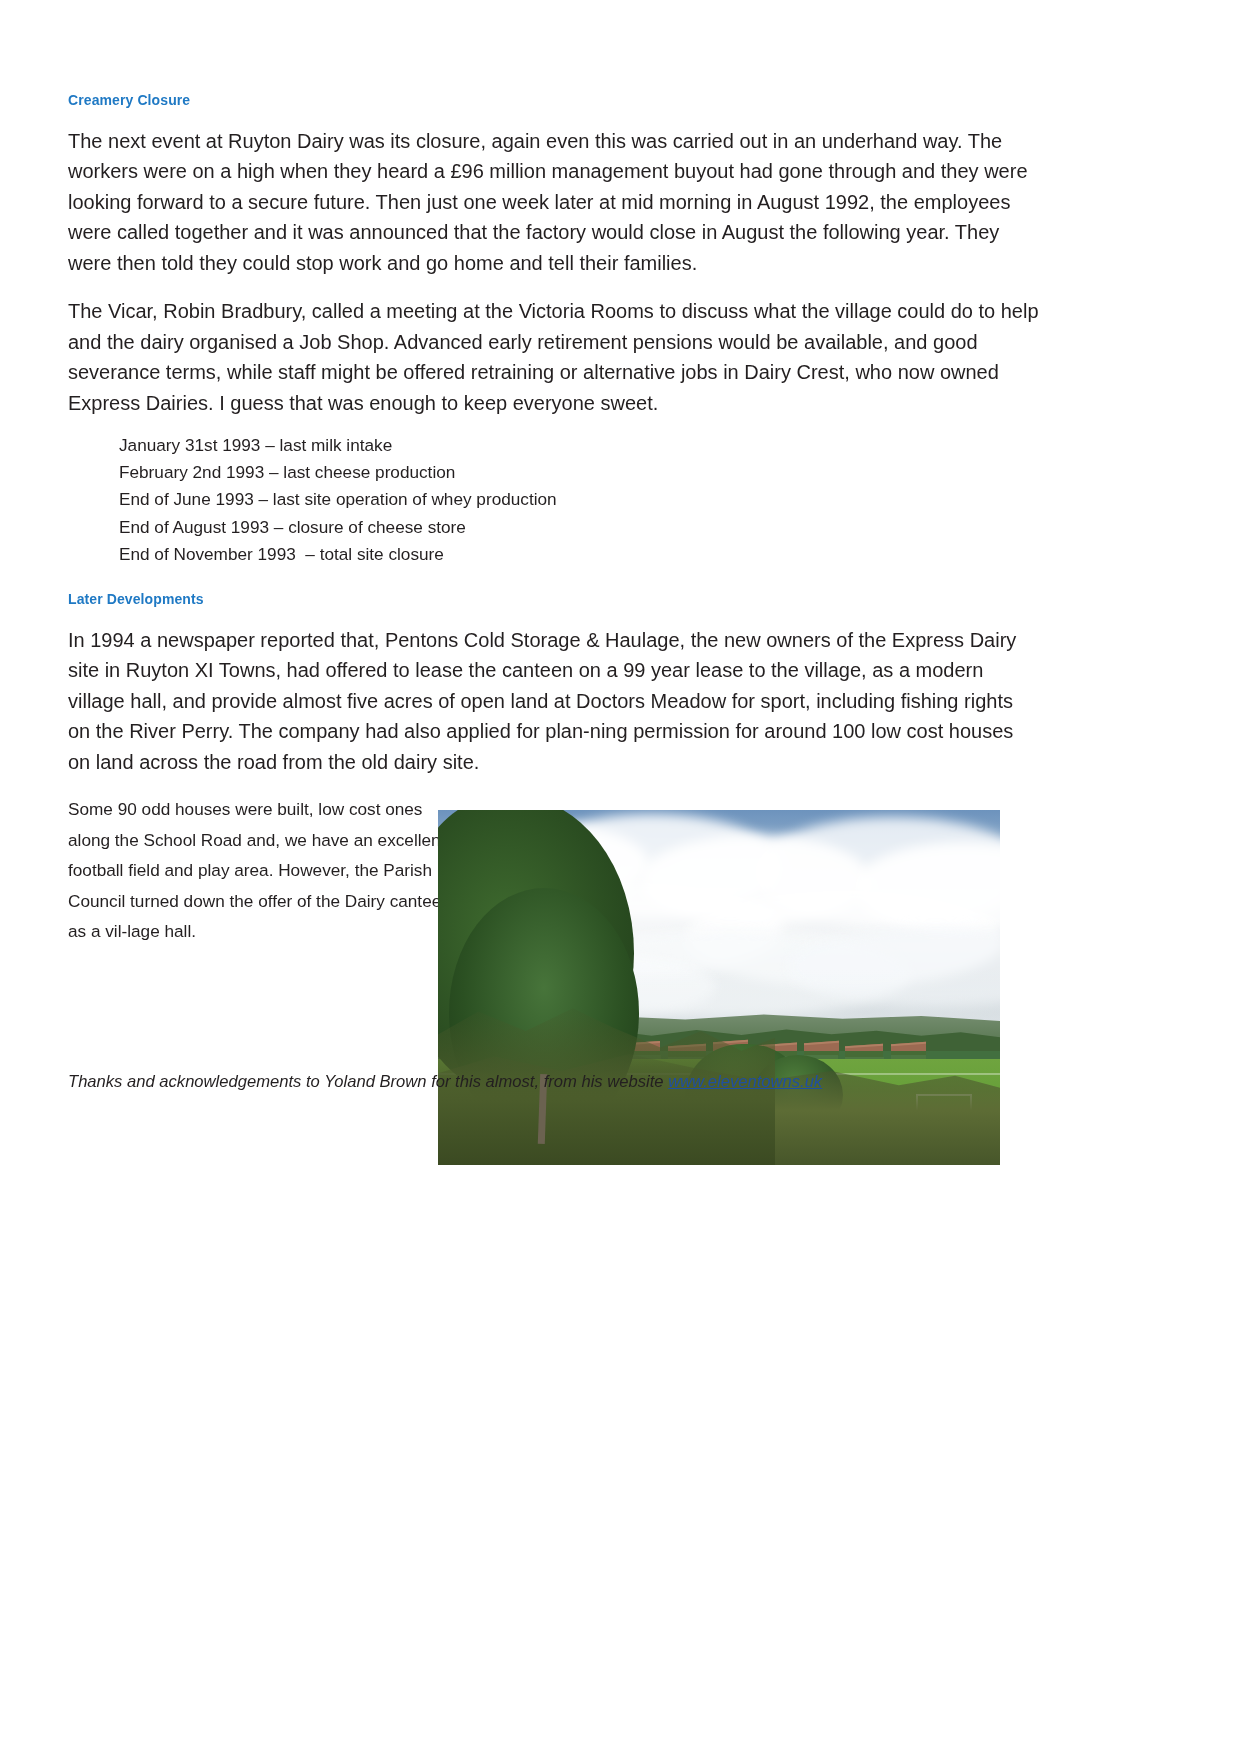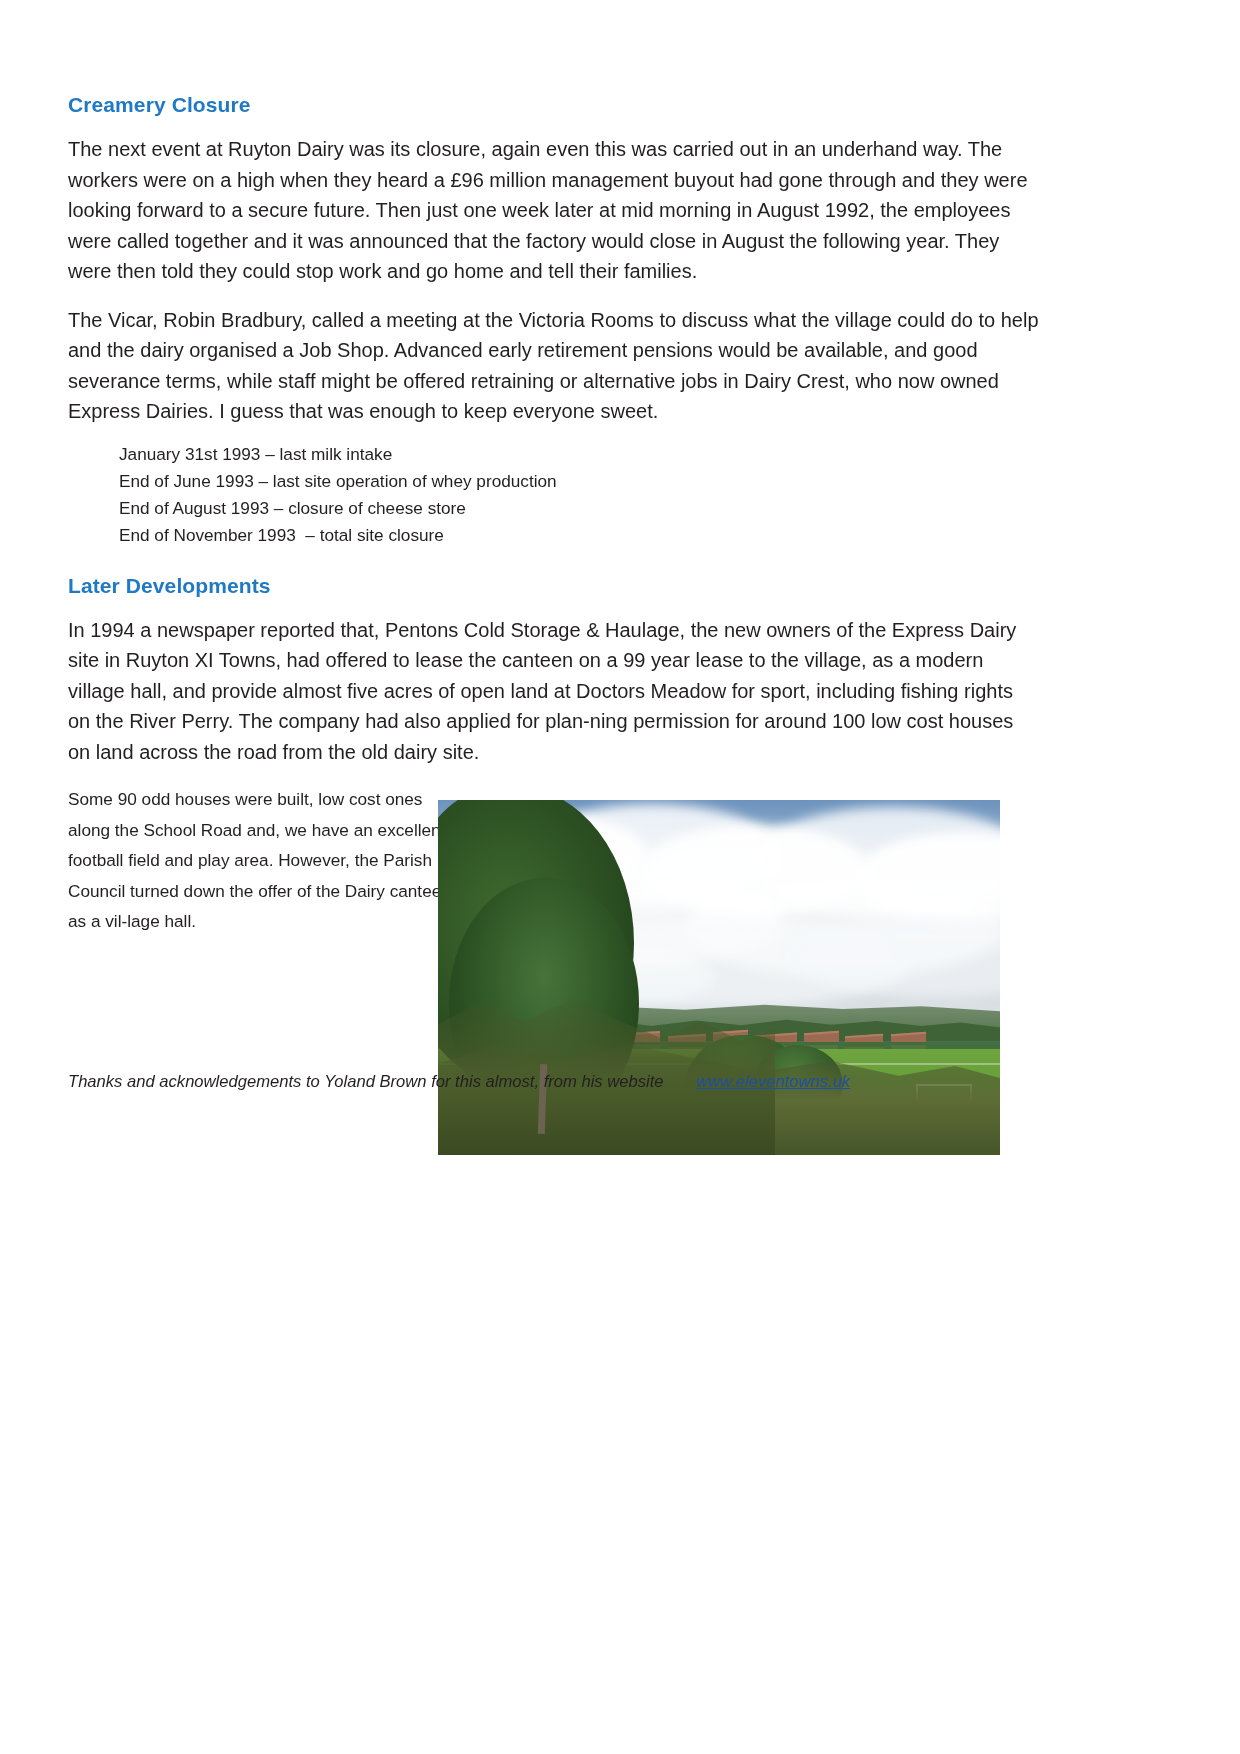--- a/index.html
+++ b/index.html
@@ -22,21 +22,21 @@
     height: 1754px;
     background: #ffffff;
   }
   .content {
     position: absolute;
     left: 68px;
     top: 92px;
     width: 972px;
   }
   h2.section-heading {
-    font-size: 21px;
+    font-size: 14px;
     font-weight: bold;
     color: #1f79c4;
     margin: 0 0 7px 0;
     letter-spacing: 0.1px;
     line-height: 1.25;
   }
   h2.section-heading.second {
     margin-top: 23px;
   }
   p.body-text {
@@ -90,21 +90,20 @@
     font-size: 16.6px;
     font-style: italic;
     line-height: 26px;
     color: #231f20;
   }
   .footer-note a,
   .footer-note .link {
     color: #1f4fa0;
     text-decoration: underline;
     font-style: italic;
-    margin-left: 28px;
   }
 
   
   .photo {
     position: relative;
     width: 100%;
     height: 100%;
     background: #6f8fb0;
     overflow: hidden;
   }
@@ -308,20 +307,21 @@
   <div class="content">
 
     <h2 class="section-heading">Creamery Closure</h2>
 
     <p class="body-text">The next event at Ruyton Dairy was its closure, again even this was carried out in an underhand way. The workers were on a high when they heard a £96 million management buyout had gone through and they were looking forward to a secure future. Then just one week later at mid morning in August 1992, the employees were called together and it was announced that the factory would close in August the following year. They were then told they could stop work and go home and tell their families.</p>
 
     <p class="body-text tight">The Vicar, Robin Bradbury, called a meeting at the Victoria Rooms to discuss what the village could do to help and the dairy organised a Job Shop. Advanced early retirement pensions would be available, and good severance terms, while staff might be offered retraining or alternative jobs in Dairy Crest, who now owned Express Dairies. I guess that was enough to keep everyone sweet.</p>
 
     <ul class="date-list">
       <li>January 31st 1993 – last milk intake</li>
+      <li>February 2nd 1993 – last cheese production</li>
       <li>End of June 1993 – last site operation of whey production</li>
       <li>End of August 1993 – closure of cheese store</li>
       <li>End of November 1993  – total site closure</li>
     </ul>
 
     <h2 class="section-heading second">Later Developments</h2>
 
     <p class="body-text tight">In 1994 a newspaper reported that, Pentons Cold Storage &amp; Haulage, the new owners of the Express Dairy site in Ruyton XI Towns, had offered to lease the canteen on a 99 year lease to the village, as a modern village hall, and provide almost five acres of open land at Doctors Meadow for sport, including fishing rights on the River Perry. The company had also applied for plan-ning permission for around 100 low cost houses on land across the road from the old dairy site.</p>
 
     <div class="lower-block">

